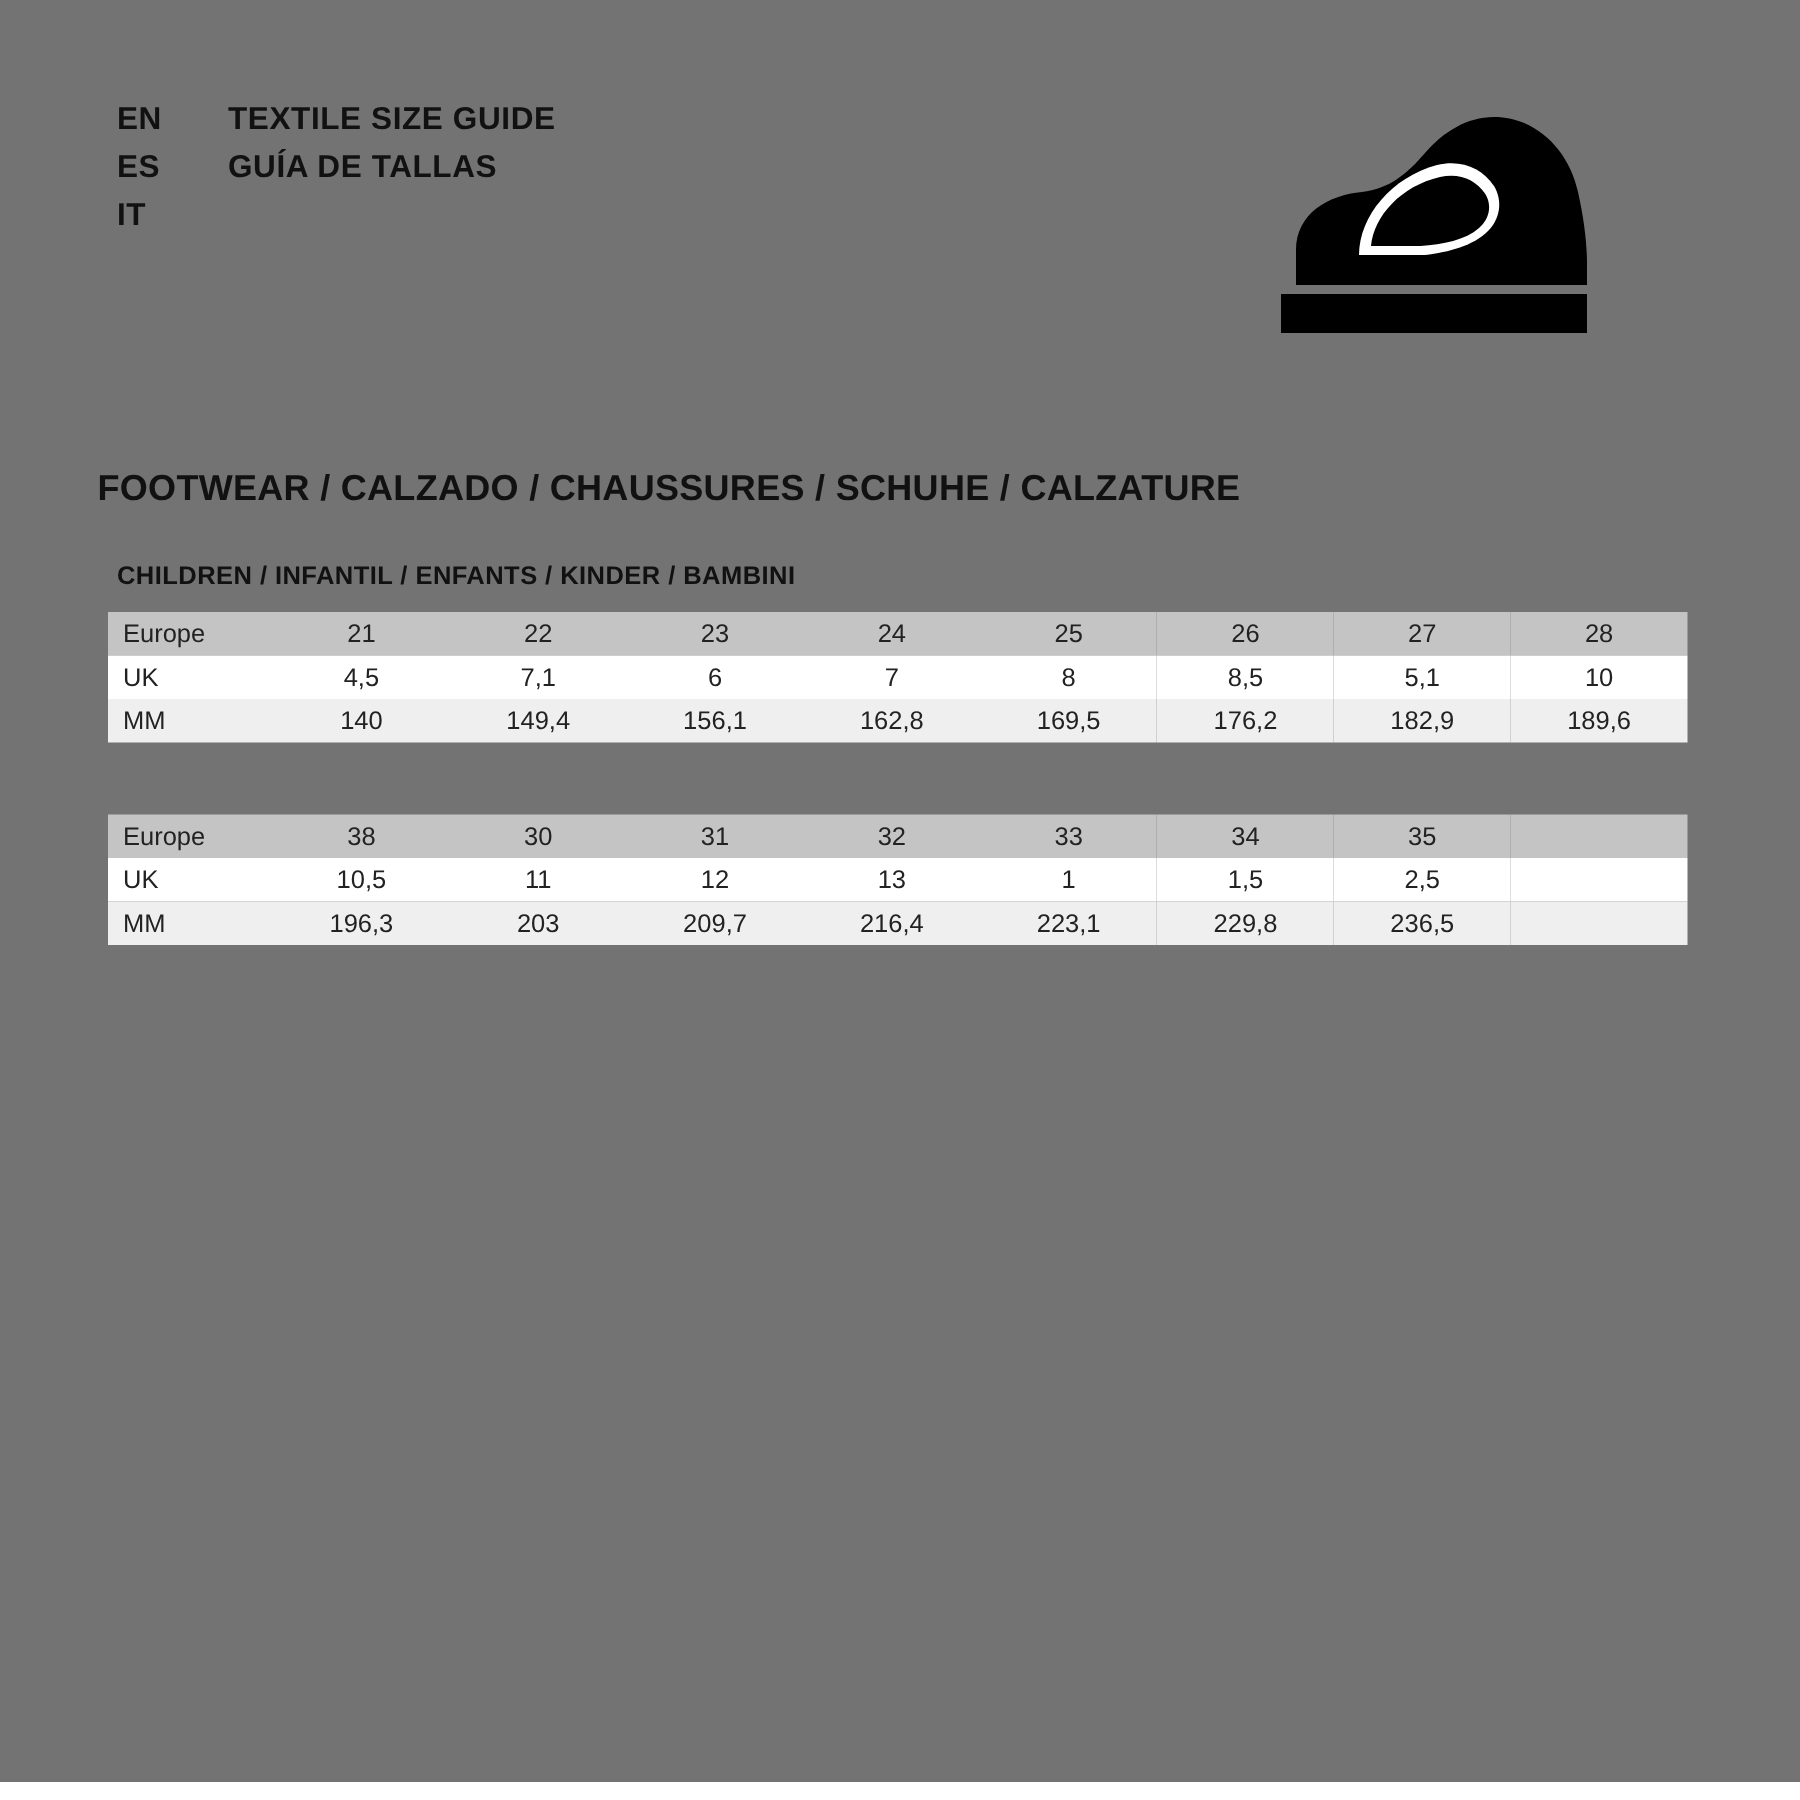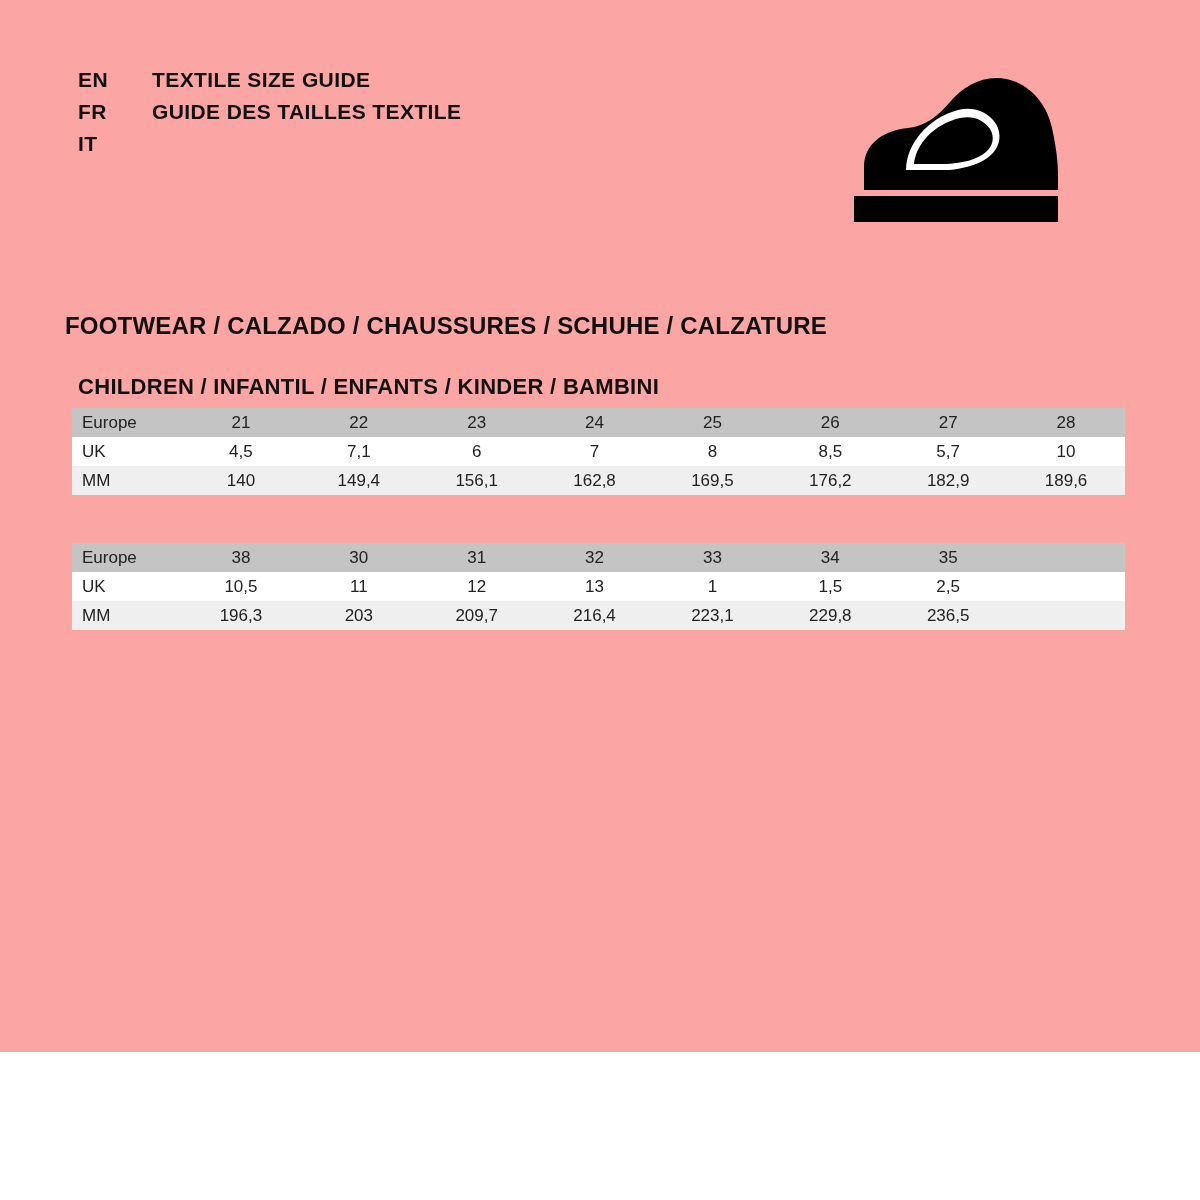--- a/index.html
+++ b/index.html
@@ -8,22 +8,22 @@
     padding: 0;
     width: 1200px;
     height: 1200px;
     background: #ffffff;
     font-family: "Liberation Sans", sans-serif;
     color: #1a1a1a;
   }
   .page {
     position: relative;
     width: 1200px;
-    height: 1052px;
-    background: #fca5a5;
+    height: 1188px;
+    background: #737373;
   }
 
   
   .header {
     position: absolute;
     left: 78px;
     top: 60px;
     width: 1060px;
     display: flex;
     justify-content: space-between;
@@ -68,21 +68,21 @@
     top: 312px;
     font-size: 24px;
     font-weight: 700;
     letter-spacing: 0.2px;
     color: #111111;
   }
   .subsection-title {
     position: absolute;
     left: 78px;
     top: 374px;
-    font-size: 22px;
+    font-size: 17px;
     font-weight: 700;
     letter-spacing: 0.3px;
     color: #111111;
   }
 
   
   .size-table {
     position: absolute;
     left: 72px;
     border-collapse: collapse;
@@ -115,22 +115,22 @@
 <div class="page">
 
   <div class="header">
 
     <div class="lang-list">
       <div class="lang-row">
         <span class="lang-code">EN</span>
         <span class="lang-text">TEXTILE SIZE GUIDE</span>
       </div>
       <div class="lang-row">
-        <span class="lang-code">FR</span>
-        <span class="lang-text">GUIDE DES TAILLES TEXTILE</span>
+        <span class="lang-code">ES</span>
+        <span class="lang-text">GUÍA DE TALLAS</span>
       </div>
       <div class="lang-row">
         <span class="lang-code">IT</span>
       </div>
     </div>
 
     <div class="shoe-icon">
       <svg viewBox="0 0 230 165" xmlns="http://www.w3.org/2000/svg">
         <path fill="#000000" d="M18 95 C18 70 40 58 62 56 C80 54 92 44 104 30 C116 16 132 6 150 6 C178 6 200 28 206 56 C210 74 212 90 212 104 L212 118 L18 118 Z"></path>
         <rect x="8" y="124" width="204" height="26" fill="#000000"></rect>
@@ -157,21 +157,21 @@
         <td>28</td>
       </tr>
       <tr class="row-alt">
         <td class="label">UK</td>
         <td>4,5</td>
         <td>7,1</td>
         <td>6</td>
         <td>7</td>
         <td>8</td>
         <td>8,5</td>
-        <td>5,7</td>
+        <td>5,1</td>
         <td>10</td>
       </tr>
       <tr class="row-plain">
         <td class="label">MM</td>
         <td>140</td>
         <td>149,4</td>
         <td>156,1</td>
         <td>162,8</td>
         <td>169,5</td>
         <td>176,2</td>

